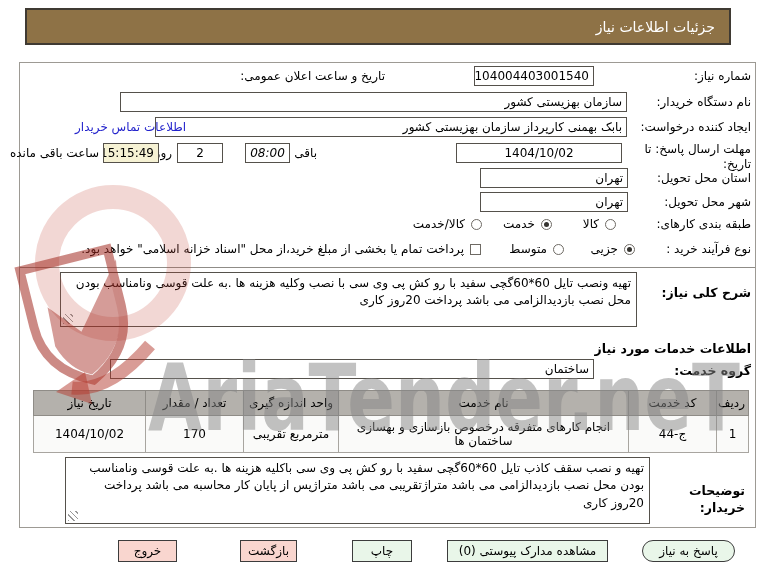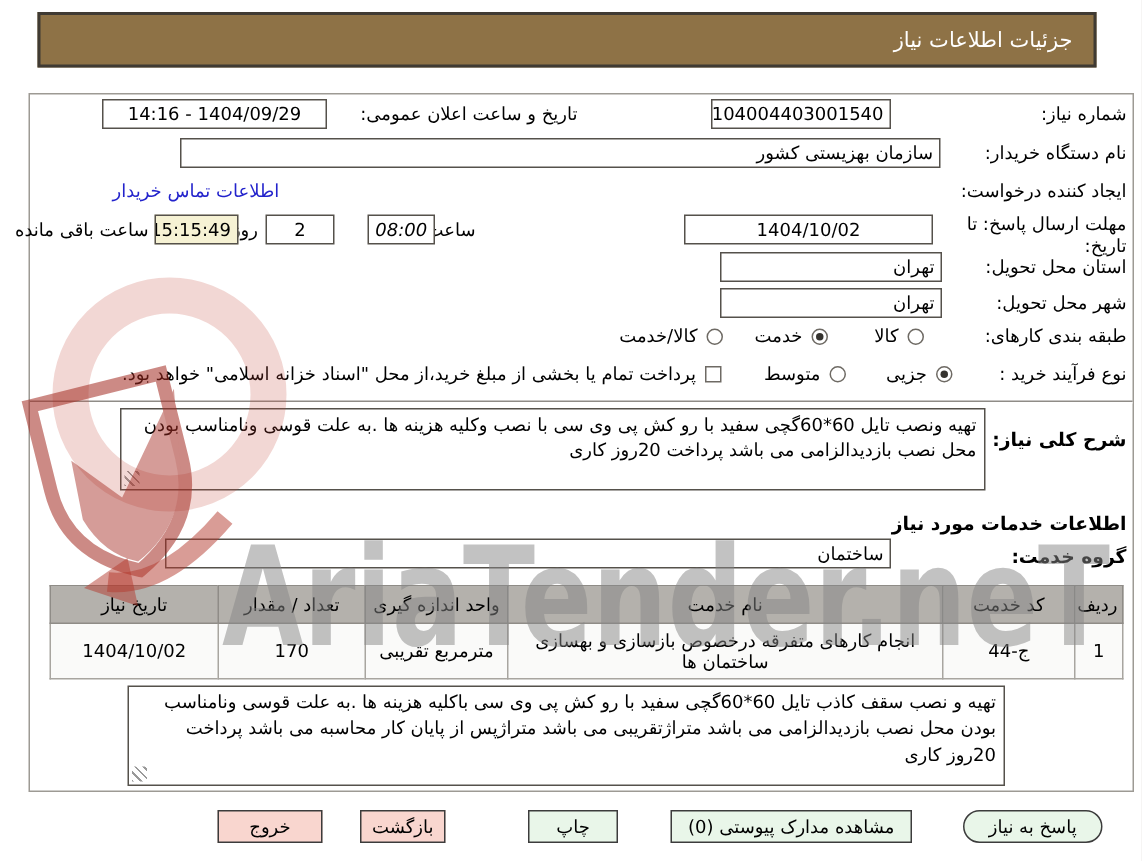--- a/index.html
+++ b/index.html
@@ -13,21 +13,21 @@
   
   .lbl{position:absolute;white-space:nowrap;font-size:12px;color:#000;}
   .bold{font-weight:bold;font-size:12.5px;}
   .link{color:#2323cc;cursor:pointer;}
   
   .inp{position:absolute;background:#fff;border:1px solid #55514b;box-sizing:border-box;height:20px;line-height:18px;padding:0 4px;font-size:12px;overflow:hidden;white-space:nowrap;}
   .ta-c{text-align:center;}
   .ta-r{text-align:right;}
   .yellow{background:#f6f2d4;}
   
-  .tarea{position:absolute;background:#fff;border:1px solid #55514b;box-sizing:border-box;padding:2px 5px;font-size:12px;line-height:1.45;text-align:right;overflow:hidden;margin-left:20px;}
+  .tarea{position:absolute;background:#fff;border:1px solid #55514b;box-sizing:border-box;padding:2px 5px;font-size:12px;line-height:1.45;text-align:right;overflow:hidden;}
   .rsz{position:absolute;left:2px;bottom:2px;width:10px;height:10px;background:repeating-linear-gradient(45deg,#999 0 1px,transparent 1px 4px);}
   
   .opt{position:absolute;white-space:nowrap;}
   .radio{display:inline-block;width:11px;height:11px;border:1px solid #6e6a64;border-radius:50%;background:#fff;vertical-align:-2px;margin-left:6px;box-sizing:border-box;}
   .radio.sel{position:relative;}
   .radio.sel::after{content:"";position:absolute;left:2px;top:2px;width:5px;height:5px;border-radius:50%;background:#35332f;}
   .chk{display:inline-block;width:11px;height:11px;border:1px solid #6e6a64;background:#fff;vertical-align:-2px;margin-left:6px;box-sizing:border-box;}
   
   .svc{position:absolute;left:33px;top:390px;width:715px;border-collapse:collapse;table-layout:fixed;font-size:12px;}
   .svc th{background:#b4b1ac;font-weight:normal;border:1px solid #8f8c87;height:22px;padding:1px 3px;}
@@ -48,34 +48,34 @@
   <div class="titlebar">
     <span>جزئیات اطلاعات نیاز</span>
   </div>
 
   <div class="panel"></div>
   <div class="divider"></div>
 
   <div class="lbl" style="right:10px;top:69px;">شماره نیاز:</div>
   <div class="inp ta-c" style="left:474px;top:66px;width:120px;">1104004403001540</div>
   <div class="lbl" style="right:376px;top:69px;">تاریخ و ساعت اعلان عمومی:</div>
-  <div class="inp ta-c" style="left:68px;top:66px;width:150px;">1404/09/29 - 14:16</div>
 
   <div class="lbl" style="right:10px;top:95px;">نام دستگاه خریدار:</div>
   <div class="inp ta-r" style="left:120px;top:92px;width:507px;">سازمان بهزیستی کشور</div>
 
   <div class="lbl" style="right:10px;top:120px;">ایجاد کننده درخواست:</div>
+  <div class="inp ta-r" style="left:155px;top:117px;width:472px;">بابک بهمنی کارپرداز سازمان بهزیستی کشور</div>
   <div class="lbl link" style="left:75px;top:120px;position:absolute;">اطلاعات تماس خریدار</div>
 
   <div class="lbl" style="right:10px;top:142px;line-height:15px;text-align:right;">
     <span>مهلت ارسال پاسخ: تا</span><br>
     <span>تاریخ:</span>
   </div>
   <div class="inp ta-c" style="left:456px;top:143px;width:166px;">1404/10/02</div>
-  <div class="lbl" style="right:444px;top:146px;">ساعت</div>
+  <div class="lbl" style="right:444px;top:146px;">باقی</div>
   <div class="inp ta-c" style="left:245px;top:143px;width:45px;font-style:italic;">08:00</div>
   <div class="inp ta-c" style="left:177px;top:143px;width:46px;">2</div>
   <div class="lbl" style="right:589px;top:146px;">روز و</div>
   <div class="inp ta-c yellow" style="left:103px;top:143px;width:56px;">15:15:49</div>
   <div class="lbl" style="right:662px;top:146px;">ساعت باقی مانده</div>
 
   <div class="lbl" style="right:10px;top:171px;">استان محل تحویل:</div>
   <div class="inp ta-r" style="left:480px;top:168px;width:148px;">تهران</div>
   <div class="lbl" style="right:10px;top:195px;">شهر محل تحویل:</div>
   <div class="inp ta-r" style="left:480px;top:192px;width:148px;">تهران</div>
@@ -137,30 +137,34 @@
         <td>1</td>
         <td>ج-44</td>
         <td>انجام کارهای متفرقه درخصوص بازسازی و بهسازی ساختمان ها</td>
         <td>مترمربع تقریبی</td>
         <td>170</td>
         <td>1404/10/02</td>
       </tr>
     </tbody>
   </table>
 
+  <div class="lbl bold" style="right:16px;top:482px;line-height:17px;text-align:right;">
+    <span>توضیحات</span><br>
+    <span>خریدار:</span>
+  </div>
   <div class="tarea" style="left:65px;top:457px;width:585px;height:67px;">
     <span>تهیه و نصب سقف کاذب تایل 60*60گچی سفید با رو کش پی وی سی باکلیه هزینه ها .به علت قوسی ونامناسب بودن محل نصب بازدیدالزامی می باشد متراژتقریبی می باشد متراژپس از پایان کار محاسبه می باشد پرداخت 20روز کاری</span>
     <span class="rsz"></span>
   </div>
 
   <div class="btn green" style="left:642px;width:93px;border-radius:11px;">پاسخ به نیاز</div>
   <div class="btn green" style="left:447px;width:161px;">مشاهده مدارک پیوستی (0)</div>
   <div class="btn green" style="left:352px;width:60px;">چاپ</div>
   <div class="btn pink" style="left:240px;width:57px;">بازگشت</div>
-  <div class="btn pink" style="left:145px;width:70px;">خروج</div>
+  <div class="btn pink" style="left:118px;width:59px;">خروج</div>
 
   <svg class="wm" viewBox="0 0 761 574">
     <g>
       <circle cx="113" cy="263" r="66" fill="none" stroke="#c4473c" stroke-width="24" opacity="0.22"></circle>
       <g transform="rotate(-14 80 330)" opacity="0.55">
         <path d="M36 258 H126 V316 Q126 360 81 382 Q36 360 36 316 Z" fill="none" stroke="#a32b22" stroke-width="9"></path>
         <path d="M54 300 L81 332 L132 270 L122 330 Q112 362 81 376 Q60 366 52 340 Z" fill="#a32b22" opacity="0.85"></path>
       </g>
       <path d="M150 345 Q110 392 72 388" fill="none" stroke="#b4392e" stroke-width="13" opacity="0.5"></path>
       <polygon points="85,372 92,404 56,392" fill="#b4392e" opacity="0.5"></polygon>

